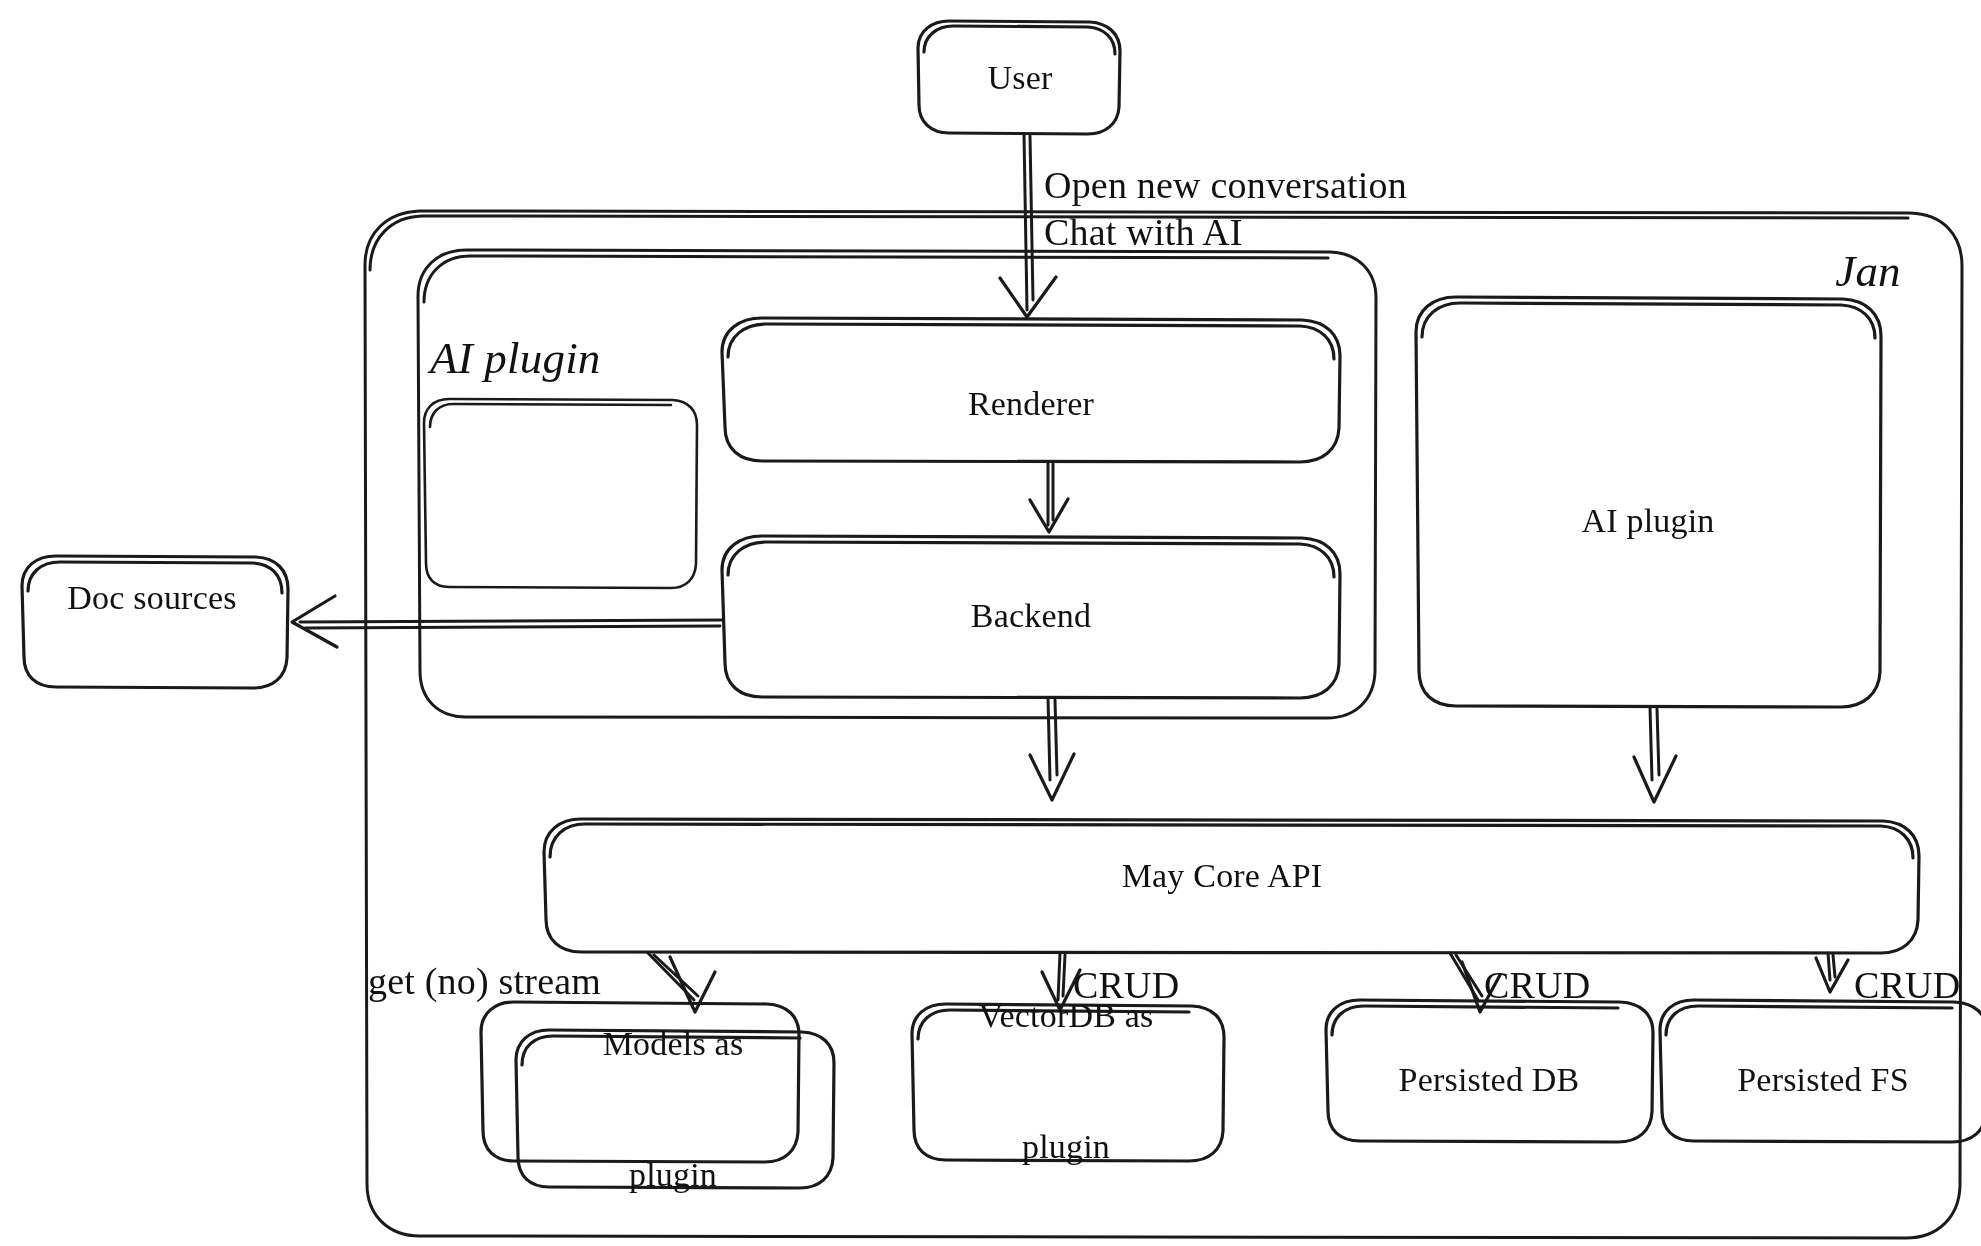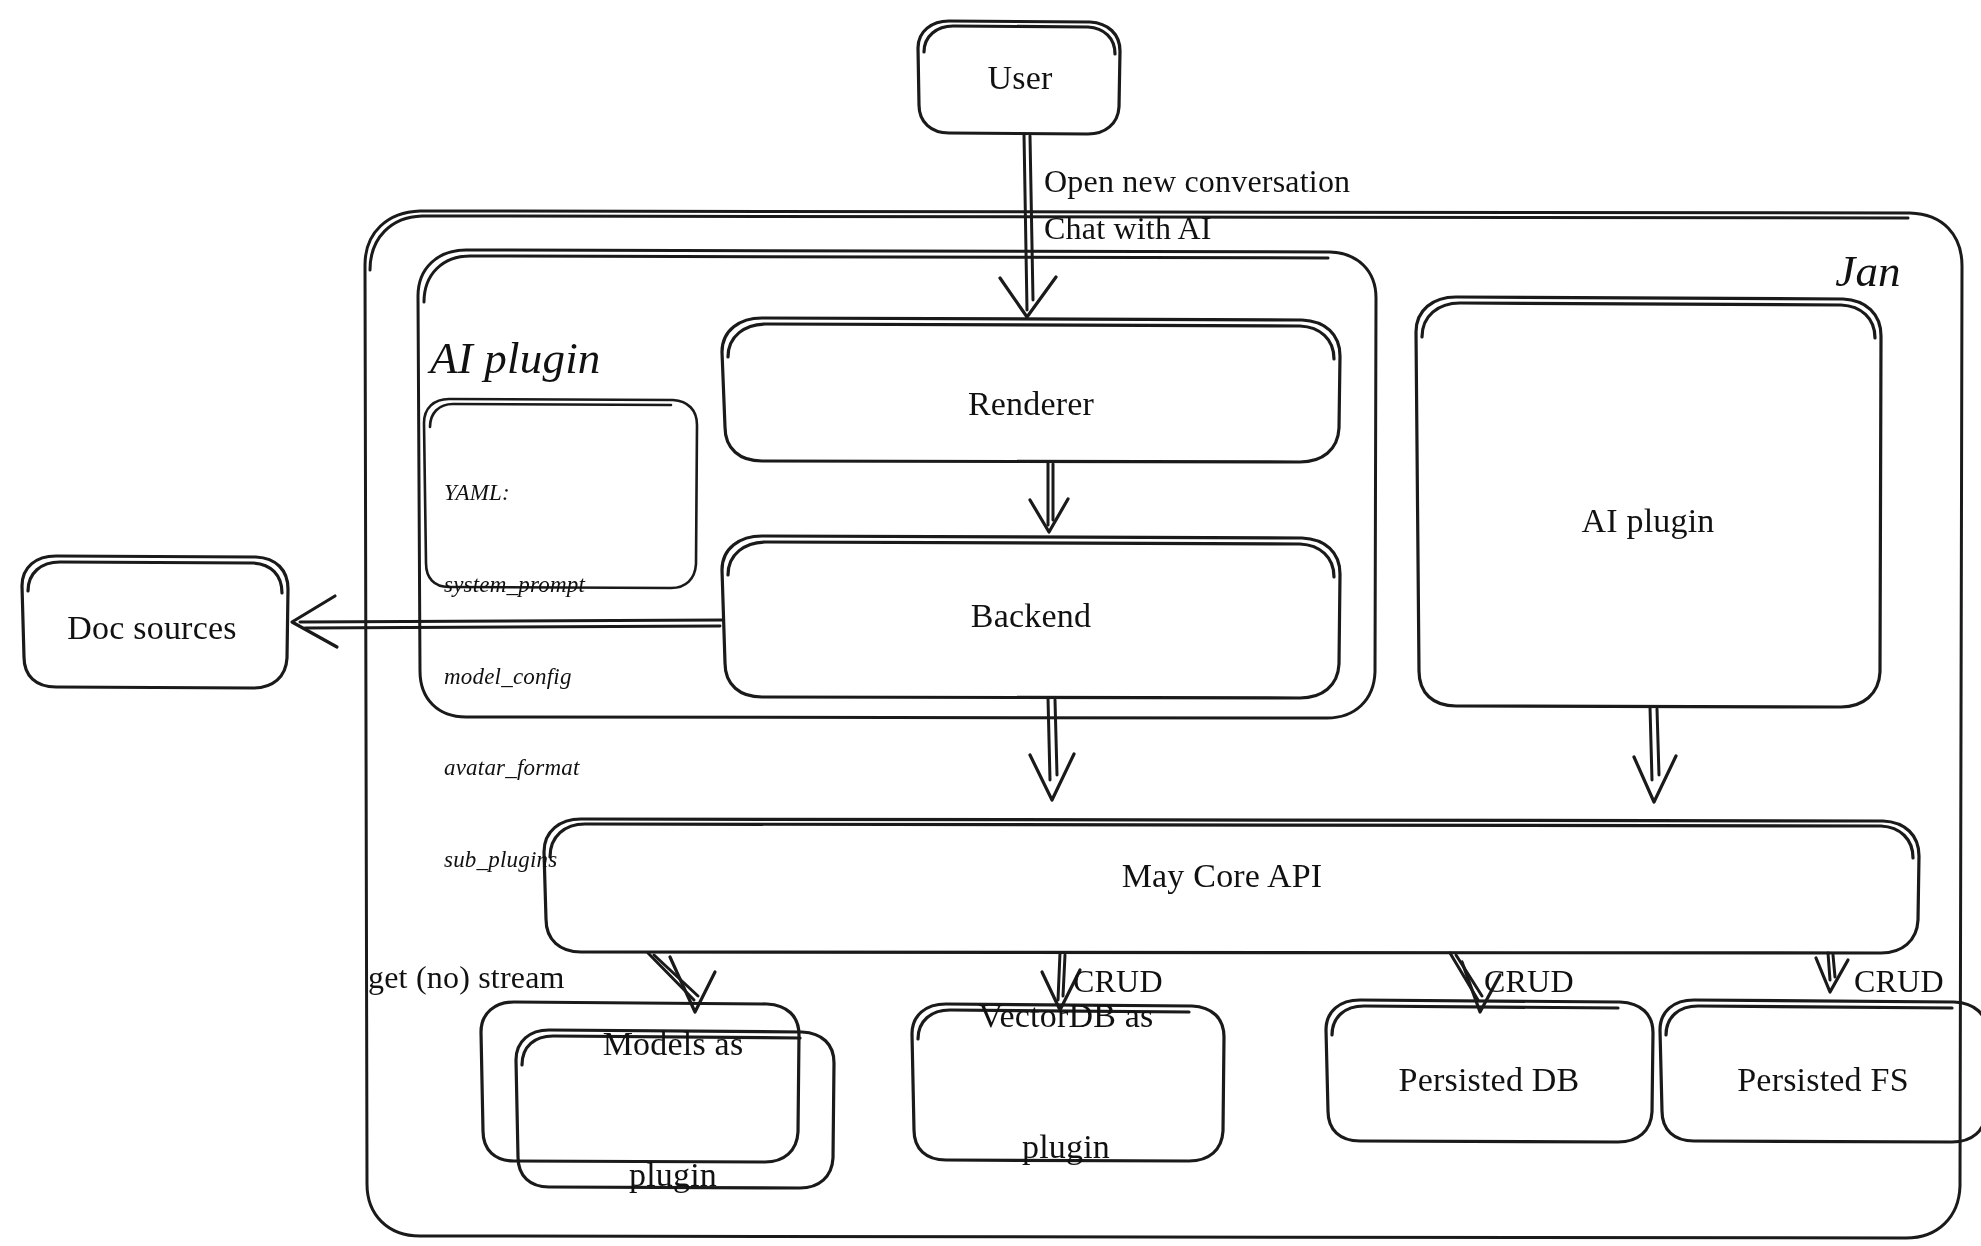--- a/index.html
+++ b/index.html
@@ -50,21 +50,21 @@
   .node-label-2l {
     font-size: 34px;
     text-align: center;
     transform: translate(-50%, -50%);
   }
   .container-label {
     font-size: 45px;
     font-style: italic;
   }
   .edge-label {
-    font-size: 32px;
+    font-size: 38px;
   }
   .yaml-text {
     font-size: 23px;
     line-height: 1.33;
     font-style: italic;
   }
   .yaml-head {
     font-style: italic;
   }
 </style>
@@ -232,43 +232,36 @@
   <div class="lbl node-label" style="left:1020px; top:78px;">User</div>
 
   <div class="lbl node-label" style="left:1031px; top:396px;margin-top:8px;">Renderer</div>
 
   <div class="lbl node-label" style="left:1031px; top:616px;">Backend</div>
 
   <div class="lbl node-label" style="left:1648px; top:521px;">AI plugin</div>
 
   <div class="lbl node-label" style="left:1222px; top:876px;">May Core API</div>
 
-  <div class="lbl node-label" style="left:152px; top:628px;text-align:center;">Doc sources</div>
+  <div class="lbl node-label" style="left:152px; top:598px;text-align:center;">Doc sources</div>
 
   <div class="lbl node-label-2l" style="left:673px; top:1109px;">
     <div>Models as</div>
     <div>plugin</div>
   </div>
 
   <div class="lbl node-label-2l" style="left:1066px; top:1081px;">
     <div>VectorDB as</div>
     <div>plugin</div>
   </div>
 
   <div class="lbl node-label" style="left:1489px; top:1080px;">Persisted DB</div>
 
   <div class="lbl node-label" style="left:1823px; top:1080px;">Persisted FS</div>
 
-  <div class="lbl yaml-text" style="left:444px; top:417px;">
-    <div class="yaml-head">YAML:</div>
-    <div>system_prompt</div>
-    <div>model_config</div>
-    <div>avatar_format</div>
-    <div>sub_plugins</div>
-  </div>
 
   <div class="lbl edge-label" style="left:1044px; top:161px;">Open new conversation</div>
   <div class="lbl edge-label" style="left:1044px; top:208px;">Chat with AI</div>
 
   <div class="lbl edge-label" style="left:368px; top:957px;">get (no) stream</div>
 
   <div class="lbl edge-label" style="left:1073px; top:961px;">CRUD</div>
 
   <div class="lbl edge-label" style="left:1484px; top:961px;">CRUD</div>
 

